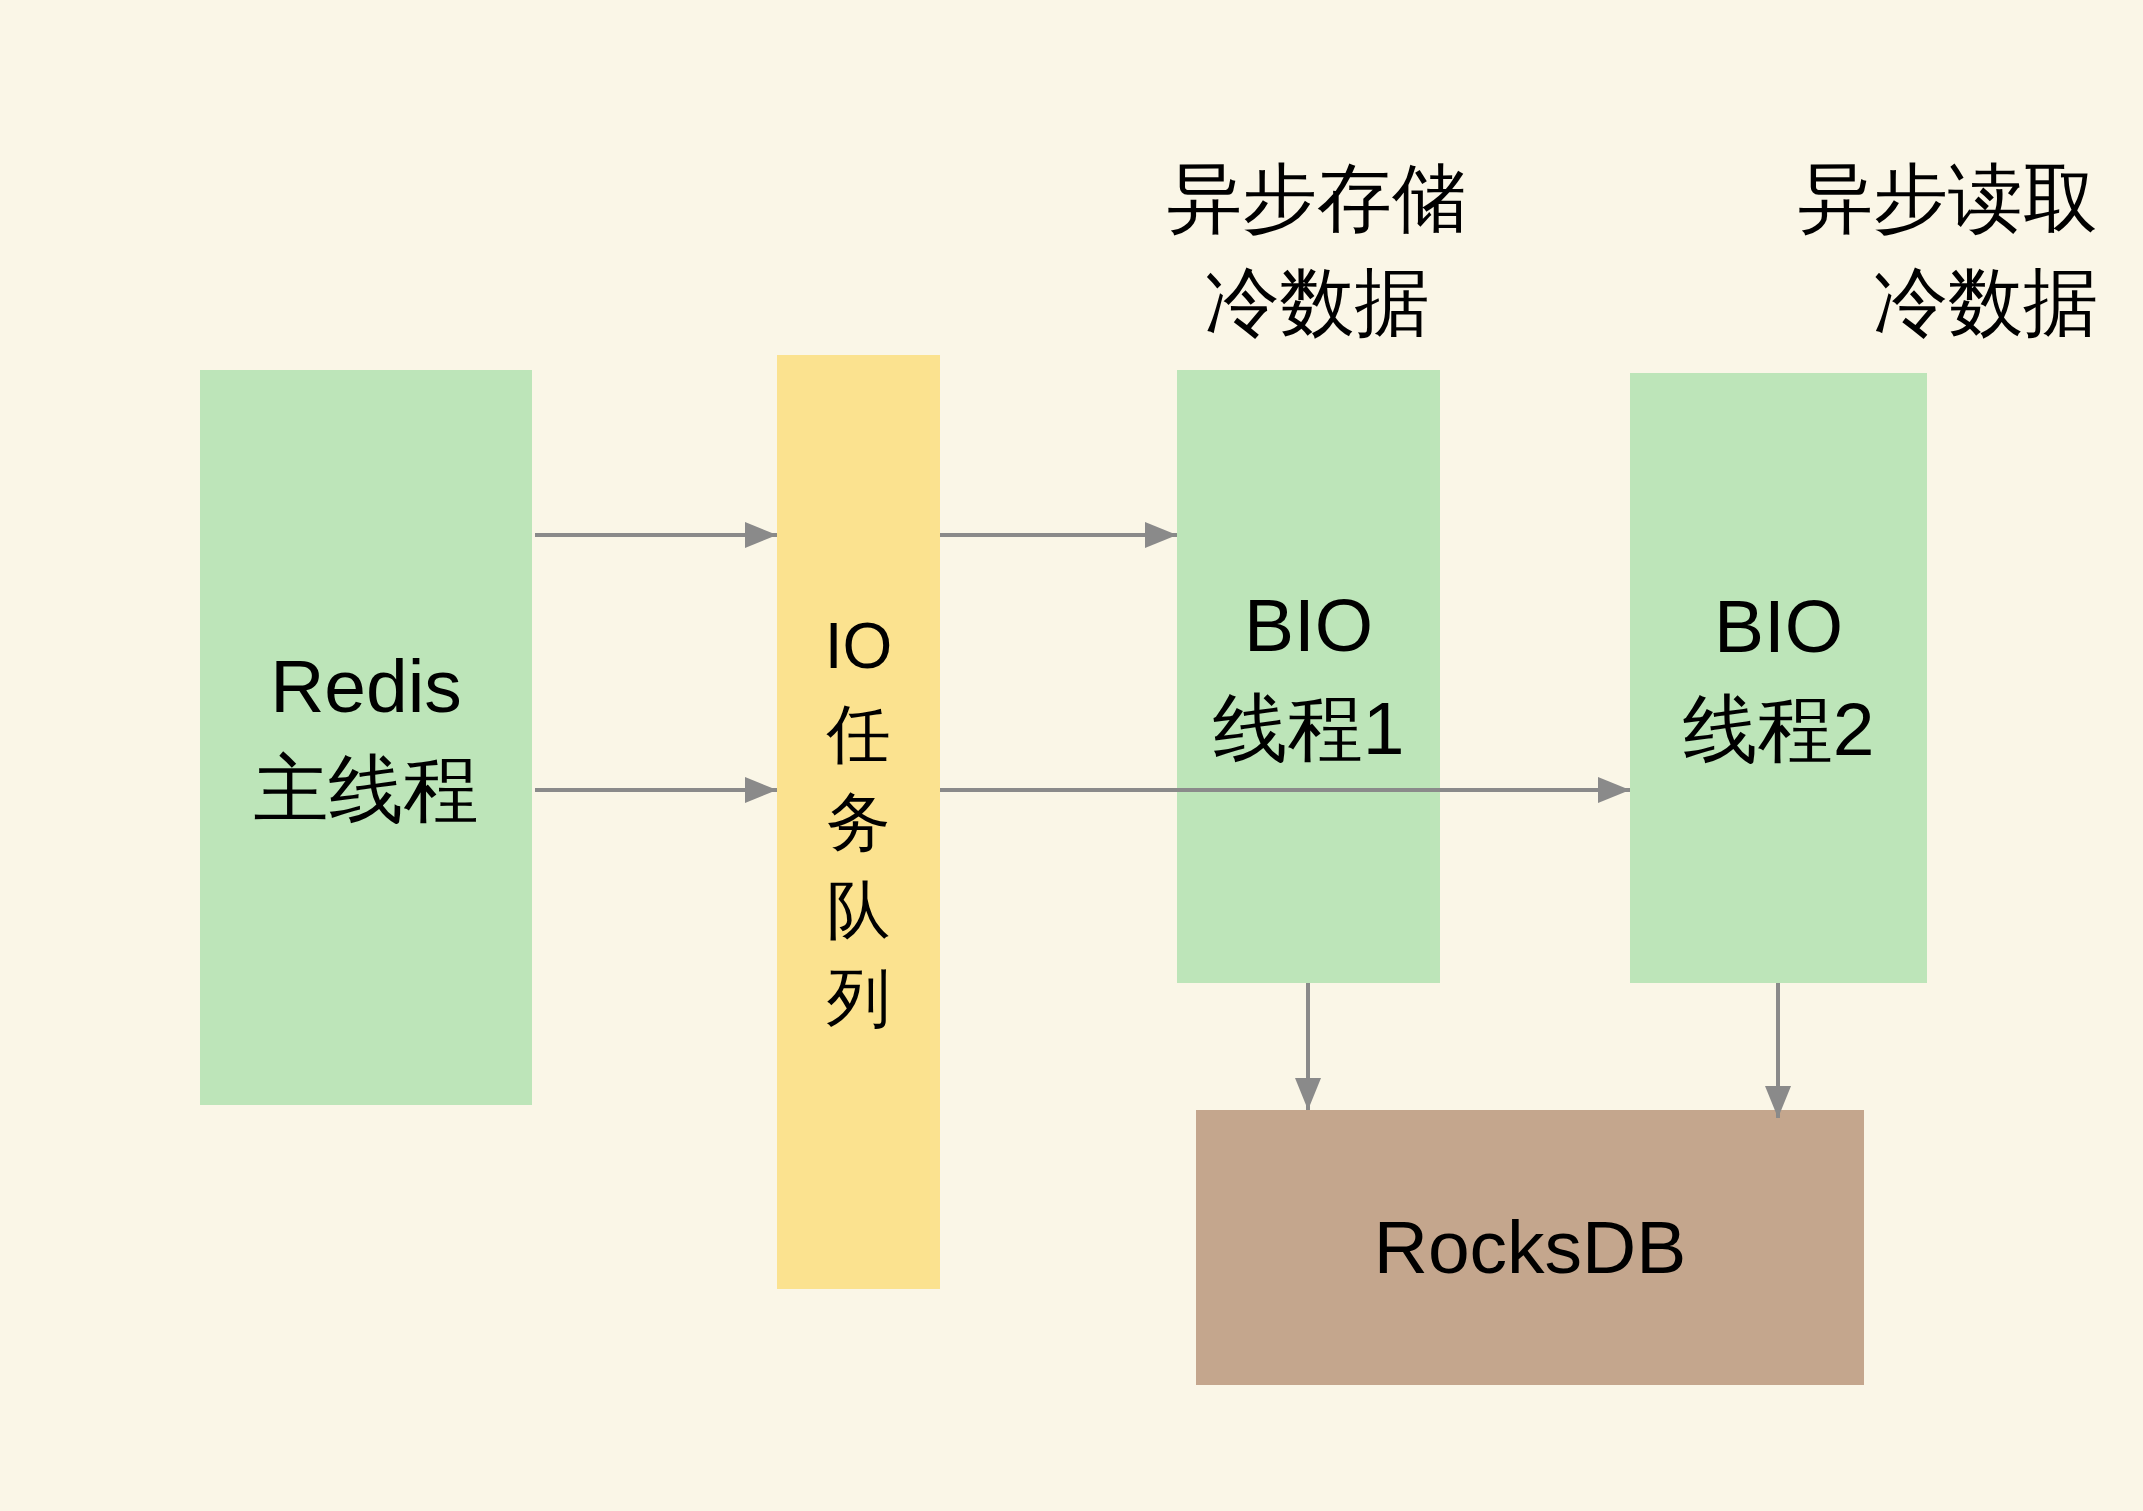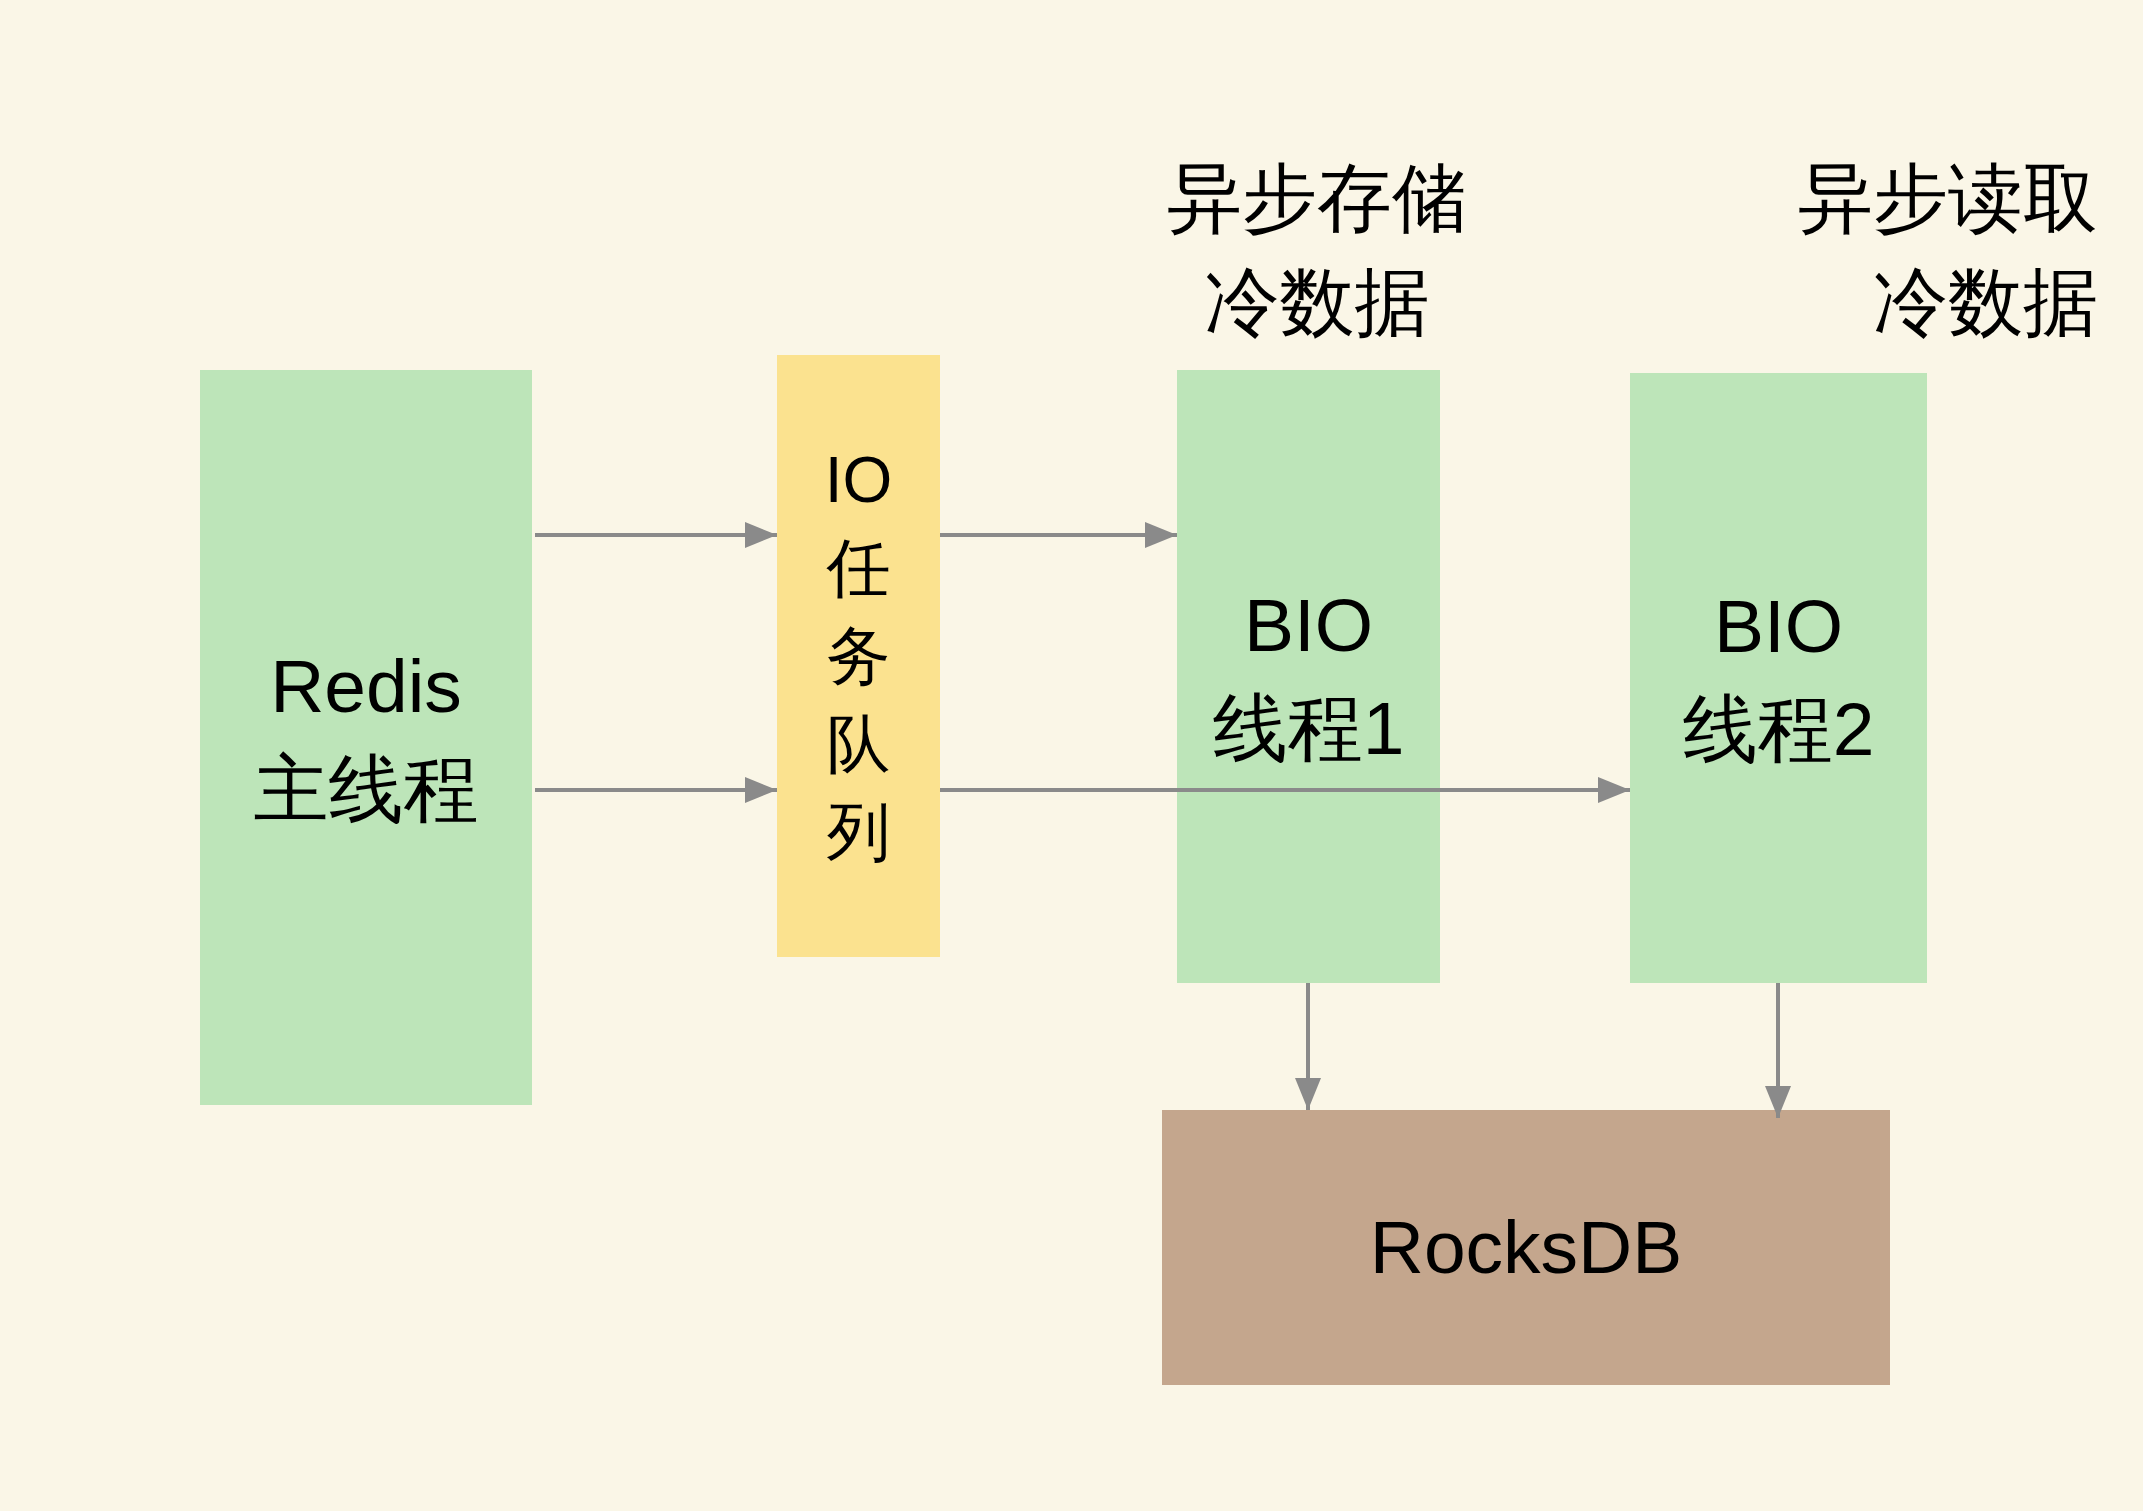--- a/index.html
+++ b/index.html
@@ -16,25 +16,25 @@
     position: absolute;
     display: flex;
     align-items: center;
     justify-content: center;
     text-align: center;
     white-space: pre-line;
     font-size: 75px;
     line-height: 103px;
   }
   .node-redis  { left: 200px;  top: 370px;  width: 332px; height: 735px; }
-  .node-queue  { left: 777px;  top: 355px;  width: 163px; height: 602px;
+  .node-queue  { left: 777px;  top: 355px;  width: 163px; height: 934px;
                  font-size: 64px; line-height: 88px; }
   .node-bio1   { left: 1177px; top: 370px;  width: 263px; height: 613px; }
   .node-bio2   { left: 1630px; top: 373px;  width: 297px; height: 610px; }
-  .node-rocksdb{ left: 1162px; top: 1110px; width: 728px; height: 275px; }
+  .node-rocksdb{ left: 1196px; top: 1110px; width: 668px; height: 275px; }
   .annotation {
     position: absolute;
     top: 146px;
     width: 480px;
     text-align: center;
     white-space: pre-line;
     font-size: 75px;
     line-height: 104px;
   }
   .annotation-store { left: 1077px; }

